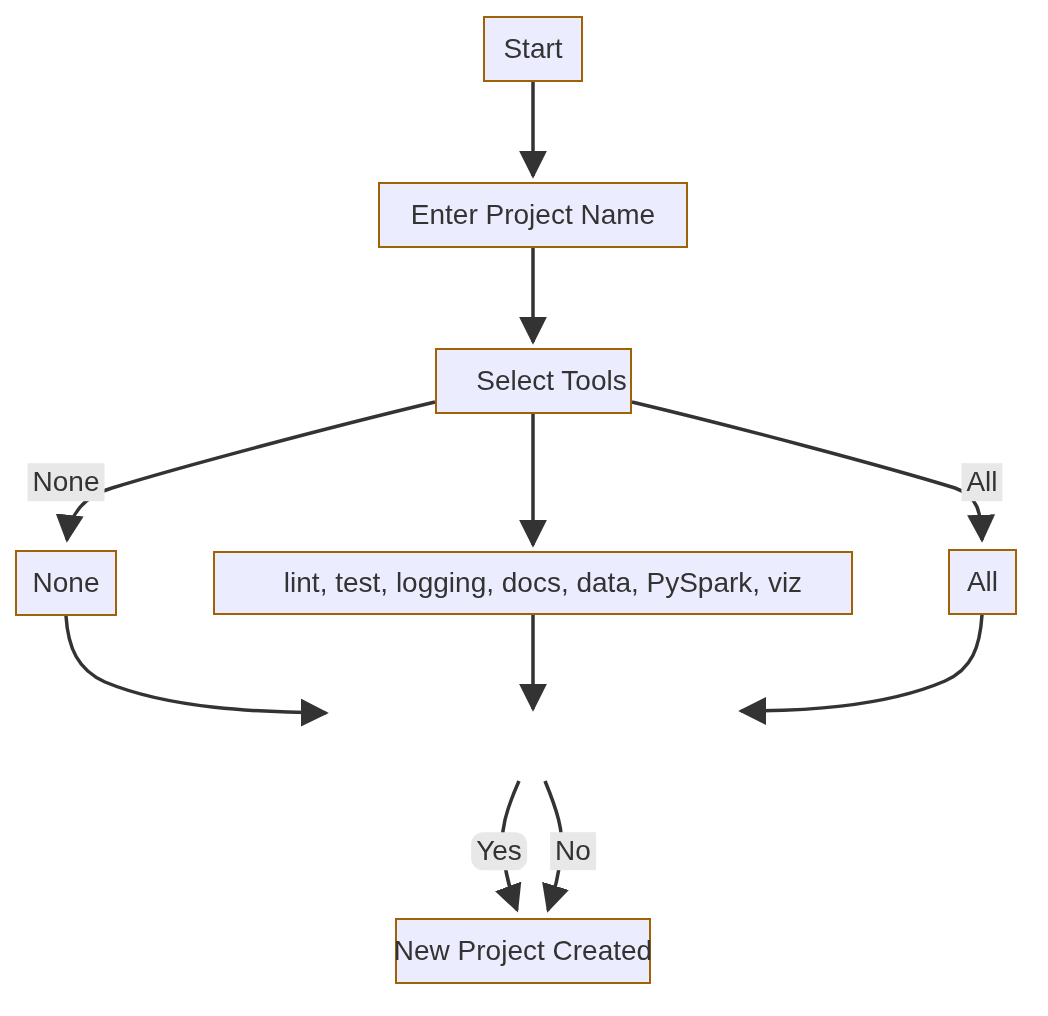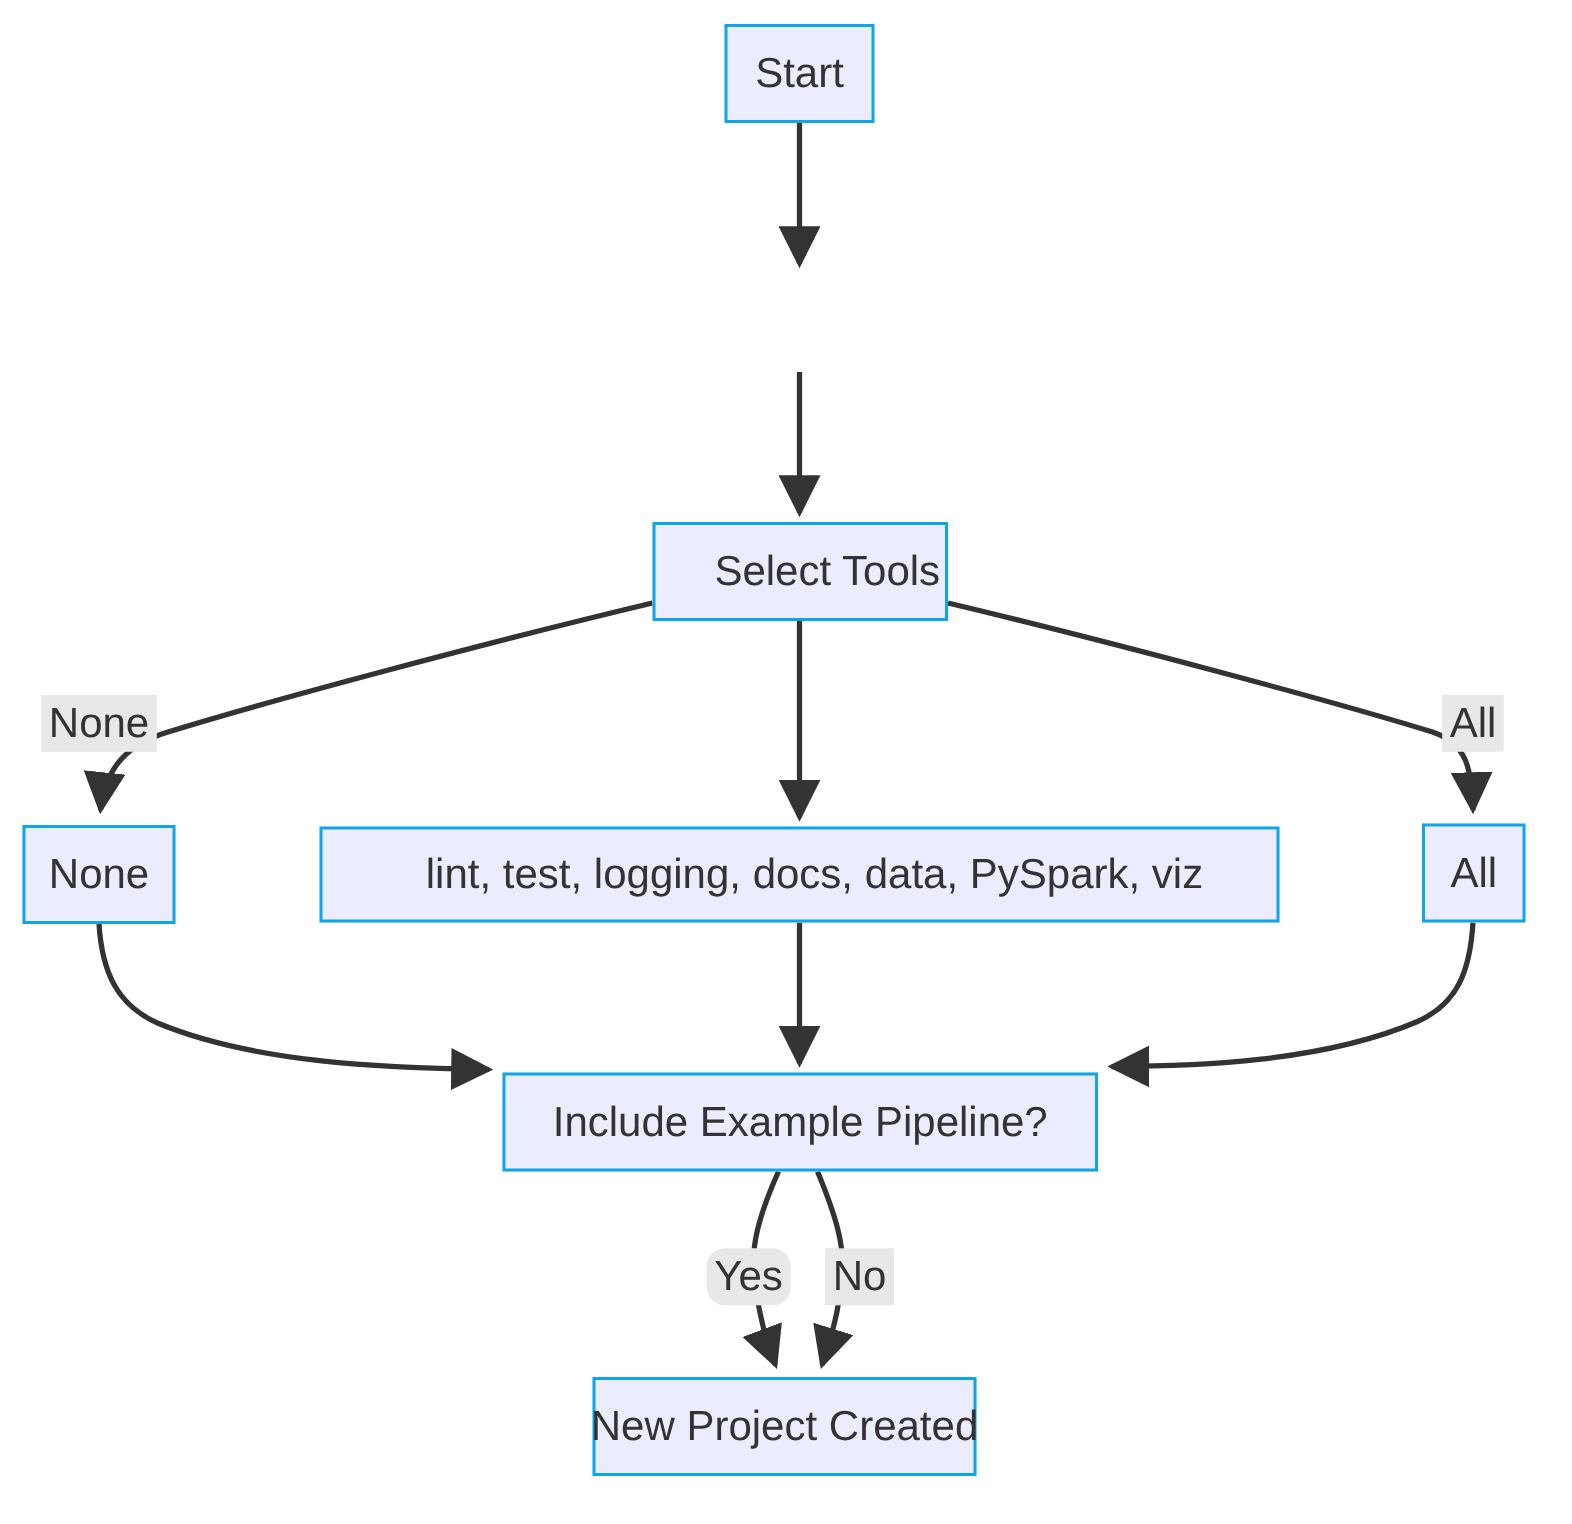--- a/index.html
+++ b/index.html
@@ -24,21 +24,21 @@
   }
   .edge {
     stroke: #333333;
     stroke-width: 3.5;
     fill: none;
   }
   .node {
     position: absolute;
     box-sizing: border-box;
     background: #ECECFF;
-    border: 2px solid #0ea5e9;
+    border: 2px solid #a16207;
     color: #333333;
     font-size: 28px;
     display: flex;
     align-items: center;
     justify-content: center;
     white-space: nowrap;
     text-align: center;
   }
   .edge-label {
     position: absolute;
@@ -94,30 +94,30 @@
 
     <path class="edge" marker-end="url(#arrow)" d="M982 615 C980 647, 972 669, 945 681 C882 708, 798 711, 741 711"></path>
 
     <path class="edge" marker-end="url(#arrow)" d="M519 781 C506 810, 500 832, 503 852 C506 878, 511 894, 517 910"></path>
 
     <path class="edge" marker-end="url(#arrow)" d="M545 781 C557 810, 564 832, 561 852 C559 878, 553 894, 548 910"></path>
   </svg>
 
   <div class="node n-start">Start</div>
 
+  <div class="node n-enter">Enter Project Name</div>
 
   <div class="node n-select">Select Tools</div>
 
   <div class="node n-none">None</div>
 
   <div class="node n-tools">lint, test, logging, docs, data, PySpark, viz</div>
 
   <div class="node n-all">All</div>
 
-  <div class="node n-include">Include Example Pipeline?</div>
 
   <div class="node n-created">New Project Created</div>
 
   <div class="edge-label l-none">None</div>
 
 
   <div class="edge-label l-all">All</div>
 
   <div class="edge-label l-yes">Yes</div>
 

